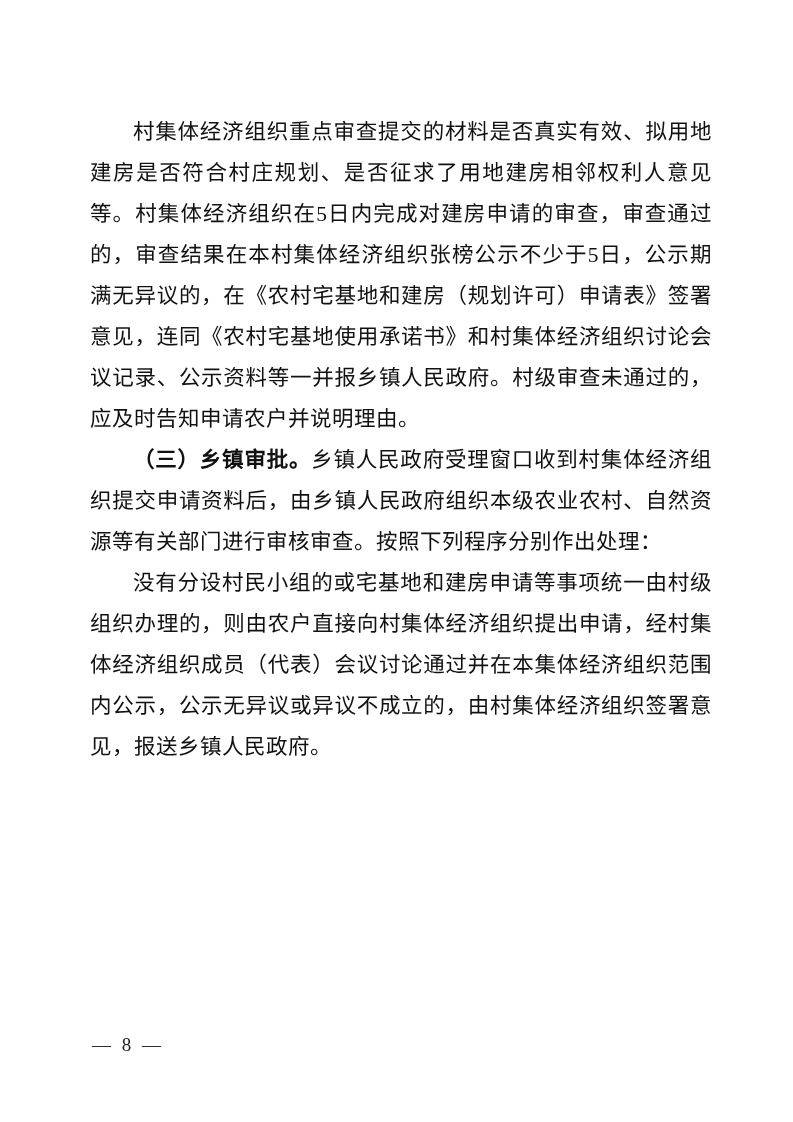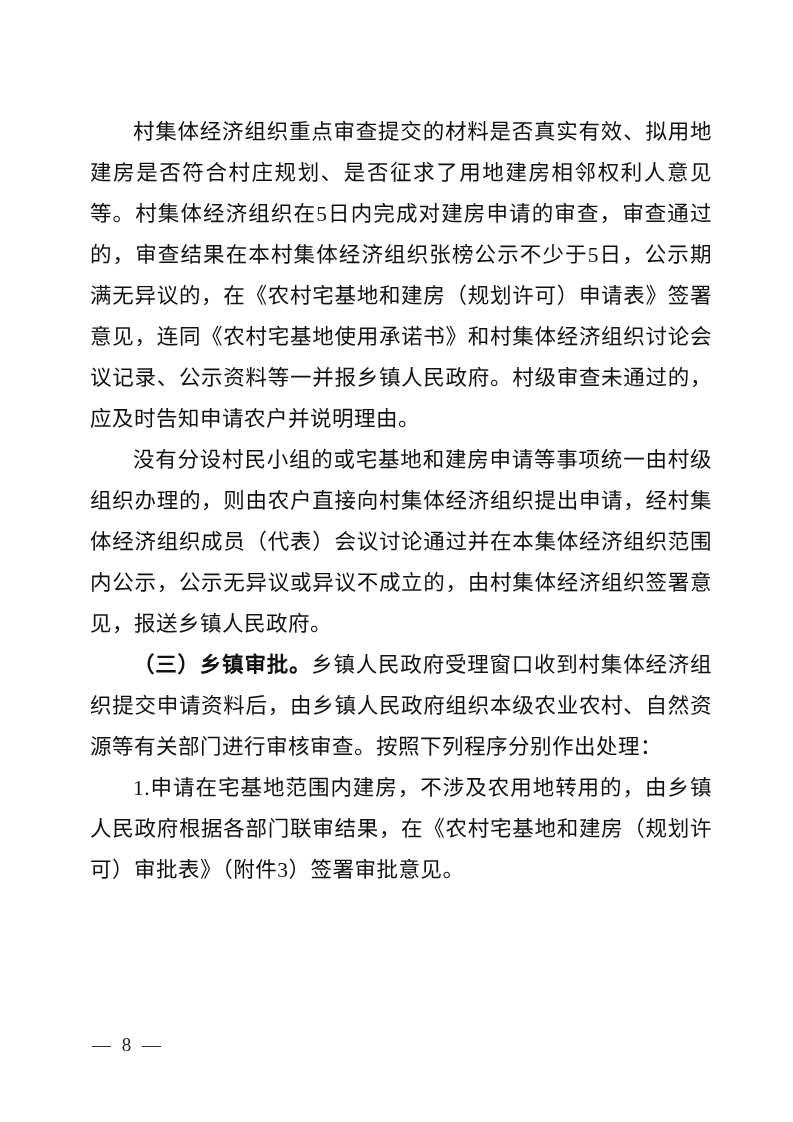--- a/index.html
+++ b/index.html
@@ -43,18 +43,17 @@
     letter-spacing: 3px;
     color: #222222;
   }
 </style>
 </head>
 <body>
 
 <div class="page">
   <div class="doc-body">
       <p><span>村集体经济组织重点审查提交的材料是否真实有效、拟用地建房是否符合村庄规划、是否征求了用地建房相邻权利人意见等。村集体经济组织在5日内完成对建房申请的审查，审查通过的，审查结果在本村集体经济组织张榜公示不少于5日，公示期满无异议的，在《农村宅基地和建房（规划许可）申请表》签署意见，连同《农村宅基地使用承诺书》和村集体经济组织讨论会议记录、公示资料等一并报乡镇人民政府。村级审查未通过的，应及时告知申请农户并说明理由。</span></p>
+      <p><span class="seg-bold">（三）乡镇审批。</span><span>乡镇人民政府受理窗口收到村集体经济组织提交申请资料后，由乡镇人民政府组织本级农业农村、自然资源等有关部门进行审核审查。按照下列程序分别作出处理：</span></p>
       <p><span>没有分设村民小组的或宅基地和建房申请等事项统一由村级组织办理的，则由农户直接向村集体经济组织提出申请，经村集体经济组织成员（代表）会议讨论通过并在本集体经济组织范围内公示，公示无异议或异议不成立的，由村集体经济组织签署意见，报送乡镇人民政府。</span></p>
-      <p><span class="seg-bold">（三）乡镇审批。</span><span>乡镇人民政府受理窗口收到村集体经济组织提交申请资料后，由乡镇人民政府组织本级农业农村、自然资源等有关部门进行审核审查。按照下列程序分别作出处理：</span></p>
-      <p><span>1.申请在宅基地范围内建房，不涉及农用地转用的，由乡镇人民政府根据各部门联审结果，在《农村宅基地和建房（规划许可）审批表》（附件3）签署审批意见。</span></p>
     </div>
   <div class="page-footer">— 8 —</div>
 </div>
 
 </body></html>

